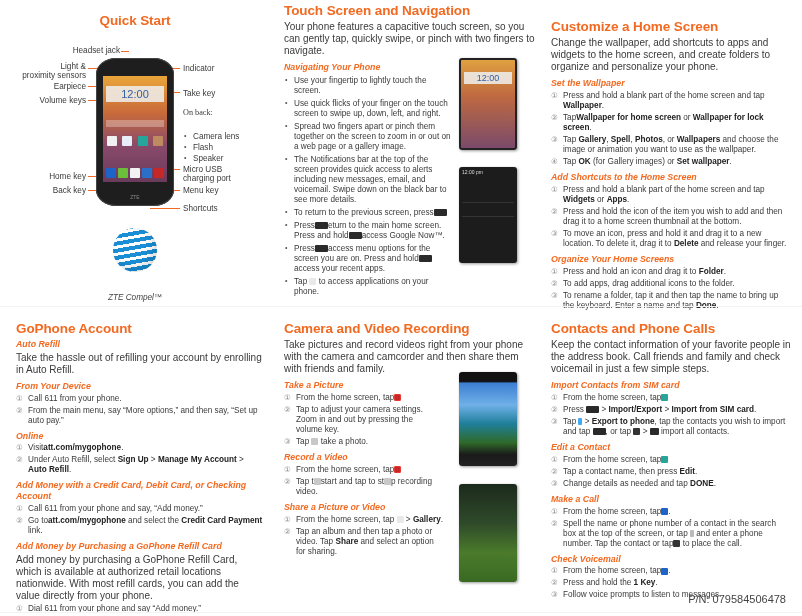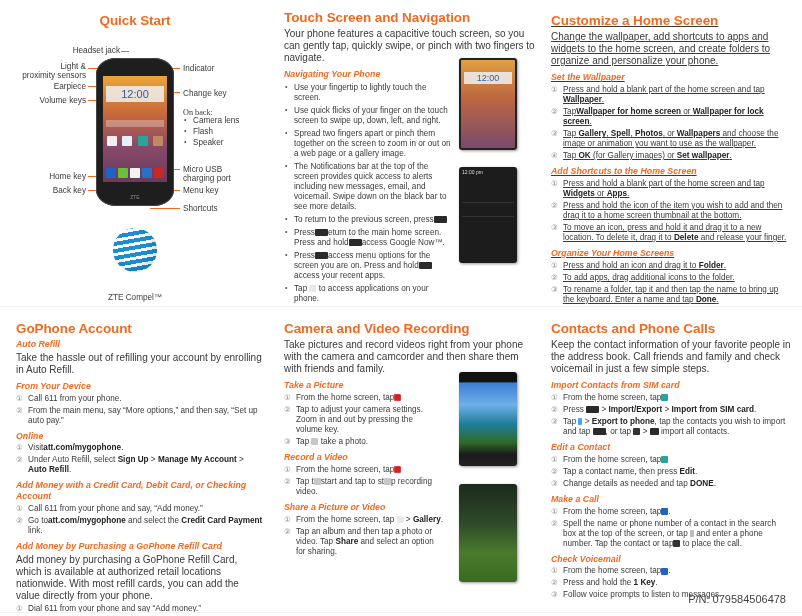--- a/index.html
+++ b/index.html
@@ -33,21 +33,21 @@
   .phone { position: absolute; left: 96px; top: 58px; width: 78px; height: 148px; background: #1e1e1e; border-radius: 20px / 16px; box-shadow: 0 0 0 1px #444 inset; }
   .phone .screen { position: absolute; left: 7px; top: 18px; width: 64px; height: 106px; background: linear-gradient(180deg, #e9a63a 0%, #c86a3a 35%, #8a4a6a 65%, #6a3b5c 100%); }
   .phone .clock { position: absolute; left: 3px; top: 10px; width: 58px; height: 16px; background: rgba(240,240,240,0.85); font-size: 11px; color: #2f5fa8; text-align: center; line-height: 16px; font-family: "Liberation Sans", sans-serif; }
   .phone .search { position: absolute; left: 3px; top: 44px; width: 58px; height: 7px; background: rgba(255,255,255,0.3); }
   .phone .apps { position: absolute; left: 4px; top: 60px; width: 56px; display: flex; justify-content: space-between; }
   .phone .apps span, .phone .dock span { width: 10px; height: 10px; border-radius: 1px; display: block; }
   .phone .dock { position: absolute; left: 3px; top: 92px; width: 58px; display: flex; justify-content: space-between; }
   .phone .brand { position: absolute; left: 0; width: 78px; bottom: 6px; text-align: center; color: #888; font-size: 5px; }
   .att-logo { position: absolute; left: 113px; top: 228px; width: 44px; height: 44px; border-radius: 50%;
     background: repeating-linear-gradient(170deg, #1a8fd6 0 4px, #ffffff 4px 7px); box-shadow: inset -4px -4px 8px rgba(0,0,0,0.15); }
-  .model { position: absolute; left: 0; width: 270px; top: 293px; text-align: center; font-size: 8.2px; color: #444; }
+  .model { position: absolute; left: 0; width: 270px; top: 293px; text-align: center; font-size: 8.2px; color: #444; font-style: italic; }
 
   .mini-phone { position: absolute; background: #1c1c1c; border-radius: 3px; box-shadow: 1px 1px 3px rgba(0,0,0,0.4); }
   .divider { position: absolute; left: 0; width: 802px; height: 1px; background: #f3f3f3; }
   .pn { position: absolute; right: 16px; top: 593px; font-size: 11px; color: #444; }
 </style>
 </head>
 <body>
 
 <div class="page">
 
@@ -70,25 +70,25 @@
     <div class="callout right" style="left:20px;top:172px;width:66px;">Home key</div>
     <div class="dot" style="left:88px;top:176px;width:44px;"></div>
 
     <div class="callout right" style="left:20px;top:186px;width:66px;">Back key</div>
     <div class="dot" style="left:88px;top:190px;width:24px;"></div>
 
     <div class="dot" style="left:156px;top:68px;width:24px;"></div>
     <div class="callout" style="left:183px;top:64px;">Indicator</div>
 
     <div class="dot" style="left:174px;top:92px;width:6px;"></div>
-    <div class="callout" style="left:183px;top:89px;">Change key</div>
+    <div class="callout" style="left:183px;top:89px;">Take key</div>
 
     <div class="callout" style="left:183px;top:108px;font-family:Liberation Serif, serif;">On back:</div>
     <ul class="bul" style="position:absolute;left:183px;top:115px;">
-      <li style="margin-top:1px;">Camera lens</li>
+      <li style="margin-top:17px;">Camera lens</li>
       <li style="margin-top:1px;">Flash</li>
       <li style="margin-top:1px;">Speaker</li>
     </ul>
 
     <div class="dot" style="left:174px;top:169px;width:6px;"></div>
     <div class="callout" style="left:183px;top:165px;">Micro USB</div>
     <div class="callout" style="left:183px;top:174px;">charging port</div>
 
     <div class="dot" style="left:156px;top:190px;width:24px;"></div>
     <div class="callout" style="left:183px;top:186px;">Menu key</div>
@@ -114,21 +114,21 @@
           <span style="background:#c62828;"></span>
         </div>
       </div>
       <div class="brand">ZTE</div>
     </div>
 
     <div class="att-logo"></div>
     <div class="model">ZTE Compel™</div>
   </div>
 
-  <div class="panel" style="left:284px;top:11px;width:252px;">
+  <div class="panel" style="left:284px;top:4px;width:252px;">
     <div class="h1">Touch Screen and Navigation</div>
     <p class="intro">Your phone features a capacitive touch screen, so you can gently tap, quickly swipe, or pinch with two fingers to navigate.</p>
     <div class="h2">Navigating Your Phone</div>
     <ul class="bul" style="width:168px;">
       <li>Use your fingertip to lightly touch the screen.</li>
       <li>Use quick flicks of your finger on the touch screen to swipe up, down, left, and right.</li>
       <li>Spread two fingers apart or pinch them together on the screen to zoom in or out on a web page or a gallery image.</li>
       <li>The Notifications bar at the top of the screen provides quick access to alerts including new messages, email, and voicemail. Swipe down on the black bar to see more details.</li>
       <li><span>To return to the previous screen, press</span><span class="keybox"></span></li>
       <li><span>Press</span><span class="keybox"></span><span>eturn to the main home screen. Press and hold</span><span class="keybox"></span><span>access Google Now™.</span></li>
@@ -138,21 +138,21 @@
   </div>
   <div class="mini-phone" style="left:459px;top:58px;width:58px;height:92px;background:linear-gradient(180deg,#e0a040 0%,#c06a40 40%,#7a4a6a 100%);border:2px solid #222;">
     <div style="margin:12px 3px 0;background:rgba(240,240,240,0.85);color:#2f5fa8;font-size:9px;text-align:center;height:12px;line-height:12px;">12:00</div>
   </div>
   <div class="mini-phone" style="left:459px;top:167px;width:58px;height:96px;">
     <div style="color:#ddd;font-size:5px;padding:2px 3px;">12:00 pm</div>
     <div style="margin:2px 3px;height:24px;border-bottom:1px solid #333;"></div>
     <div style="margin:2px 3px;height:12px;border-bottom:1px solid #333;"></div>
   </div>
 
-  <div class="panel" style="left:551px;top:14px;width:240px;text-decoration:underline;">
+  <div class="panel" style="left:551px;top:20px;width:240px;">
     <div class="h1">Customize a Home Screen</div>
     <p class="intro">Change the wallpaper, add shortcuts to apps and widgets to the home screen, and create folders to organize and personalize your phone.</p>
 
     <div class="h2">Set the Wallpaper</div>
     <ol class="steps">
       <li><span class="num">①</span><span>Press and hold a blank part of the home screen and tap </span><b>Wallpaper</b><span>.</span></li>
       <li><span class="num">②</span><span>Tap</span><b>Wallpaper for home screen</b><span> or </span><b>Wallpaper for lock screen</b><span>.</span></li>
       <li><span class="num">③</span><span>Tap </span><b>Gallery</b><span>, </span><b>Spell</b><span>, </span><b>Photos</b><span>, or </span><b>Wallpapers</b><span> and choose the image or animation you want to use as the wallpaper.</span></li>
       <li><span class="num">④</span><span>Tap </span><b>OK</b><span> (for Gallery images) or </span><b>Set wallpaper</b><span>.</span></li>
     </ol>

